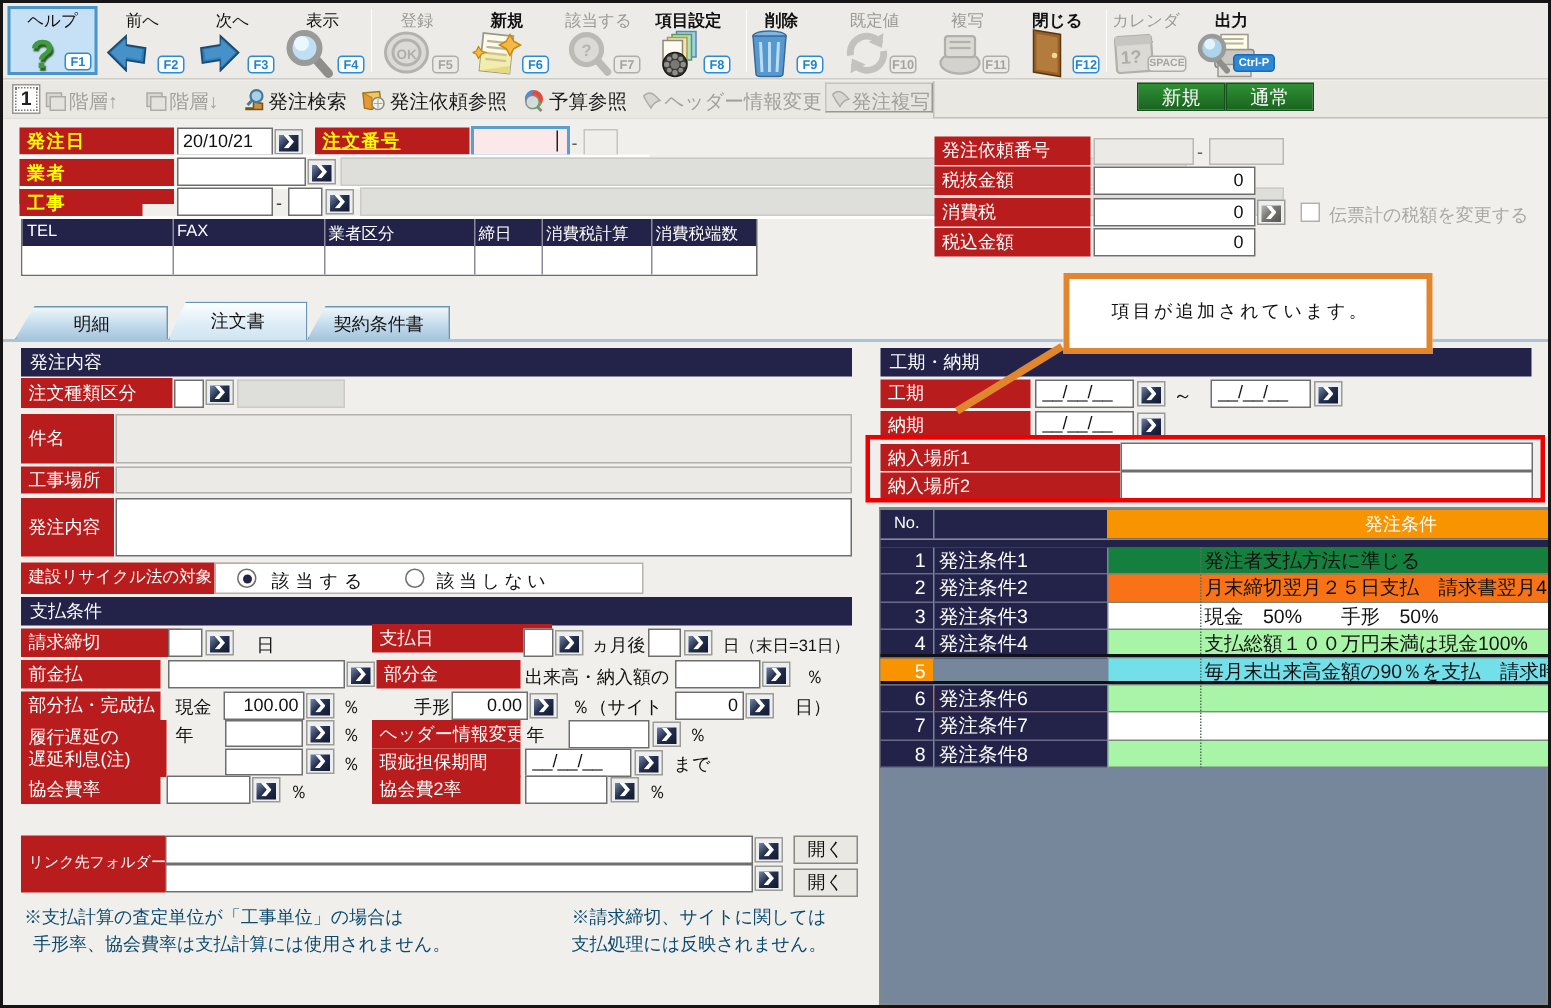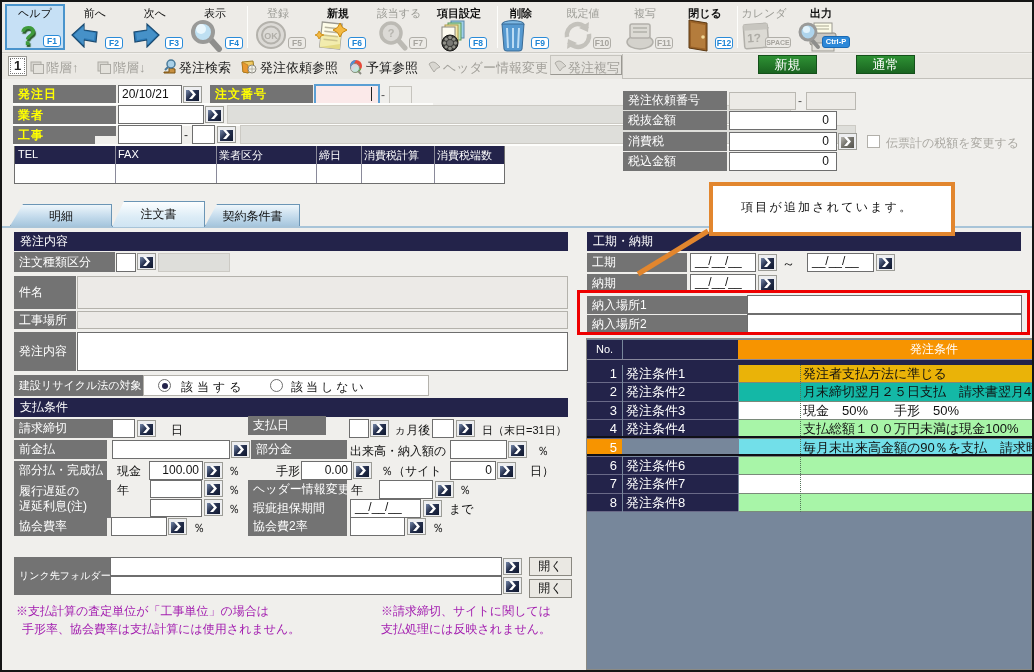--- a/index.html
+++ b/index.html
@@ -1,30 +1,30 @@
 <!DOCTYPE html>
 <html lang="ja"><head>
 <meta charset="utf-8">
 <style>
 *{margin:0;padding:0;box-sizing:border-box}
 body{font-family:"Liberation Sans",sans-serif;background:#fff}
 #win{position:relative;width:1034px;height:672px;background:#f0efec;overflow:hidden}
 #frame{position:absolute;inset:0;border:2px solid #151515;pointer-events:none;z-index:99}
 .abs{position:absolute}
-.lab{position:absolute;background:#737373;color:#fff;font-size:12px;padding-left:5px;overflow:hidden;white-space:nowrap}
+.lab{position:absolute;background:#b91c1c;color:#fff;font-size:12px;padding-left:5px;overflow:hidden;white-space:nowrap}
 .lab.yl{color:#ffff00;font-weight:bold;letter-spacing:1px}
 .inp{position:absolute;background:#fff;border:1px solid #6e6e6e;font-size:12px;color:#111;white-space:nowrap;overflow:hidden}
 .gray{position:absolute;background:#eceae6;border:1px solid #bab8b2}
 .combo{position:absolute;background:#dededa;border:1px solid #cccac4}
 .ab{position:absolute;width:19px;height:17px;background:#edeef0;border:1px solid #9c9c96;padding:2px}
 .ab i{display:block;width:100%;height:100%;background:linear-gradient(135deg,#7587a8 0%,#25304e 45%,#10182f 100%)}
 .ab b{display:block;width:7px;height:9px;margin:1px 0 0 3px;background:#fff;clip-path:polygon(0 0,45% 0,100% 50%,45% 100%,0 100%,55% 50%)}
 .hdr{position:absolute;background:#23234a;color:#fff;font-size:12px;padding-left:6px;line-height:19px;white-space:nowrap}
 .t{position:absolute;font-size:12px;color:#111;white-space:nowrap}
-.red{position:absolute;font-size:12px;color:#a21caf;white-space:nowrap}
+.red{position:absolute;font-size:12px;color:#0c4a6e;white-space:nowrap}
 .tbtn{position:absolute;width:60px;height:46px;top:4px}
 .tbtn .cap{position:absolute;top:2px;width:100%;text-align:center;font-size:11px;color:#111}
 .tbtn.dis .cap{color:#9b9b95}
 .fkey{position:absolute;right:2px;bottom:1px;width:18px;height:12px;background:#fff;border:1px solid #2a8bd8;border-radius:3px;color:#1d84d4;font-size:8.5px;font-weight:bold;text-align:center;line-height:10px}
 .fkey.g{border-color:#b0aea8;color:#a6a49e;background:#eceae6}
 .sep1{position:absolute;top:6px;width:1px;height:42px;background:#c9c7c1;border-right:1px solid #fdfdfb}
 .ico{position:absolute}
 .gn{position:absolute;left:587px;width:35px;height:18.4px;background:#23234a;color:#fff;font-size:13px;text-align:right;padding-right:5px;line-height:18px;border-bottom:1px solid #6a6a88;box-sizing:border-box}
 .gl{position:absolute;left:623px;width:115px;height:18.4px;background:#23234a;color:#fff;font-size:13px;padding-left:3px;line-height:18px;border-bottom:1px solid #6a6a88;box-sizing:border-box}
 .gv{position:absolute;left:739px;width:293px;height:18.4px;font-size:13px;color:#111;padding-left:64px;line-height:18px;border-bottom:1px solid #7a8a7a;box-sizing:border-box;white-space:nowrap;overflow:hidden}
@@ -238,33 +238,33 @@
 <svg class="abs" style="left:427px;top:60px" width="15" height="14" viewBox="0 0 15 14">
         <path d="M2 4 Q6 0 10 4 L13 7 Q9 8 7 12 Q4 8 2 4" fill="#d8d6d0" stroke="#aeaca6"></path>
       </svg>
 <div class="t" style="left:443px;top:59px;font-size:13px;color:#a2a09a">ヘッダー情報変更</div>
 <div class="abs" style="left:550px;top:55px;width:72px;height:20px;border:1px solid #c6c4be;border-right-color:#9a9892;border-bottom-color:#9a9892;background:#e6e4df"></div>
 <svg class="abs" style="left:553px;top:59px" width="15" height="14" viewBox="0 0 15 14">
         <path d="M2 4 Q6 0 10 4 L13 7 Q9 8 7 12 Q4 8 2 4" fill="#d8d6d0" stroke="#aeaca6"></path>
       </svg>
 <div class="t" style="left:568px;top:59px;font-size:13px;color:#a2a09a">発注複写</div>
 <div class="abs" style="left:758px;top:55px;width:59px;height:19px;background:linear-gradient(#2e9134,#1a6420);border:1px solid #14501a;color:#fff;font-size:13px;text-align:center;line-height:17px">新規</div>
-<div class="abs" style="left:856px;top:55px;width:59px;height:19px;background:linear-gradient(#2e9134,#1a6420);border:1px solid #14501a;color:#fff;font-size:13px;text-align:center;line-height:17px">通常</div>
+<div class="abs" style="left:817px;top:55px;width:59px;height:19px;background:linear-gradient(#2e9134,#1a6420);border:1px solid #14501a;color:#fff;font-size:13px;text-align:center;line-height:17px">通常</div>
 </div>
 
 <div id="topform">
 
 <div class="lab yl" style="left:13px;top:85px;width:103px;height:18px;line-height:18px">発注日</div>
 <div class="inp" style="left:118px;top:85px;width:64px;height:19px;line-height:17px;padding-left:3px">20/10/21</div>
 <div class="ab" style="left:183px;top:86px">
         <i>
           <b></b>
         </i>
       </div>
-<div class="lab yl" style="left:210px;top:85px;width:103px;height:18px;line-height:18px"><span style="">注文番号</span></div>
+<div class="lab yl" style="left:210px;top:85px;width:103px;height:18px;line-height:18px"><span style="text-decoration:underline">注文番号</span></div>
 <div class="abs" style="left:314px;top:84px;width:66px;height:21px;background:#fbe9e9;border:2px solid #5a9fd4"></div>
 <div class="abs" style="left:371px;top:87px;width:1px;height:14px;background:#222"></div>
 <div class="t" style="left:381px;top:88px;color:#555">-</div>
 <div class="abs" style="left:389px;top:86px;width:23px;height:18px;background:#efeeea;border:1px solid #c6c4be"></div>
 <div class="abs" style="left:13px;top:103px;width:420px;height:2px;background:#fdfdfb"></div>
 
 <div class="lab yl" style="left:13px;top:106px;width:103px;height:30px;line-height:18px">業者</div>
 <div class="inp" style="left:118px;top:105px;width:86px;height:19px"></div>
 <div class="ab" style="left:205px;top:106px">
         <i>
@@ -354,21 +354,21 @@
 <div class="hdr" style="left:14px;top:398px;width:554px;height:19px">支払条件</div>
 
 <div class="lab" style="left:14px;top:419px;width:107px;height:19px;line-height:19px">請求締切</div>
 <div class="inp" style="left:112px;top:419px;width:23px;height:19px"></div>
 <div class="ab" style="left:137px;top:420px">
         <i>
           <b></b>
         </i>
       </div>
 <div class="t" style="left:171px;top:422px">日</div>
-<div class="lab" style="left:248px;top:416px;width:78px;height:19px;line-height:19px">支払日</div>
+<div class="lab" style="left:248px;top:416px;width:120px;height:19px;line-height:19px">支払日</div>
 <div class="inp" style="left:349px;top:419px;width:20px;height:19px"></div>
 <div class="ab" style="left:370px;top:420px">
         <i>
           <b></b>
         </i>
       </div>
 <div class="t" style="left:394px;top:422px">ヵ月後</div>
 <div class="inp" style="left:432px;top:419px;width:22px;height:19px"></div>
 <div class="ab" style="left:456px;top:420px">
         <i>
@@ -534,25 +534,25 @@
 
 <div class="abs" style="left:587px;top:340px;width:35px;height:19px;background:#23234a;color:#fff;font-size:11px;text-align:center;line-height:19px">No.</div>
 <div class="abs" style="left:623px;top:340px;width:115px;height:19px;background:#23234a"></div>
 <div class="abs" style="left:738px;top:340px;width:294px;height:19px;background:#f79400"></div>
 <div class="abs" style="left:910px;top:341px;color:#fff;font-size:12px;z-index:2">発注条件</div>
 <div class="abs" style="left:587px;top:359px;width:445px;height:6px;background:#23234a;border-top:1px solid #88889c;box-sizing:border-box"></div>
 <div id="grid">
 
 <div class="gn" style="top:365px">1</div>
         <div class="gl" style="top:365px">発注条件1</div>
-        <div class="gv" style="top:365px;background:#eab308">発注者支払方法に準じる</div>
+        <div class="gv" style="top:365px;background:#15803d">発注者支払方法に準じる</div>
 
 <div class="gn" style="top:383.4px">2</div>
         <div class="gl" style="top:383.4px">発注条件2</div>
-        <div class="gv" style="top:383.4px;background:#14b8a6">月末締切翌月２５日支払　請求書翌月4</div>
+        <div class="gv" style="top:383.4px;background:#f97316">月末締切翌月２５日支払　請求書翌月4</div>
 
 <div class="gn" style="top:401.8px">3</div>
         <div class="gl" style="top:401.8px">発注条件3</div>
         <div class="gv" style="top:401.8px;background:#fff">現金　50%　　手形　50%</div>
 
 <div class="gn" style="top:420.2px">4</div>
         <div class="gl" style="top:420.2px">発注条件4</div>
         <div class="gv" style="top:420.2px;background:#a8f5a8">支払総額１００万円未満は現金100%</div>
 
 <div class="gn" style="top:438.6px;background:#f79400">5</div>

